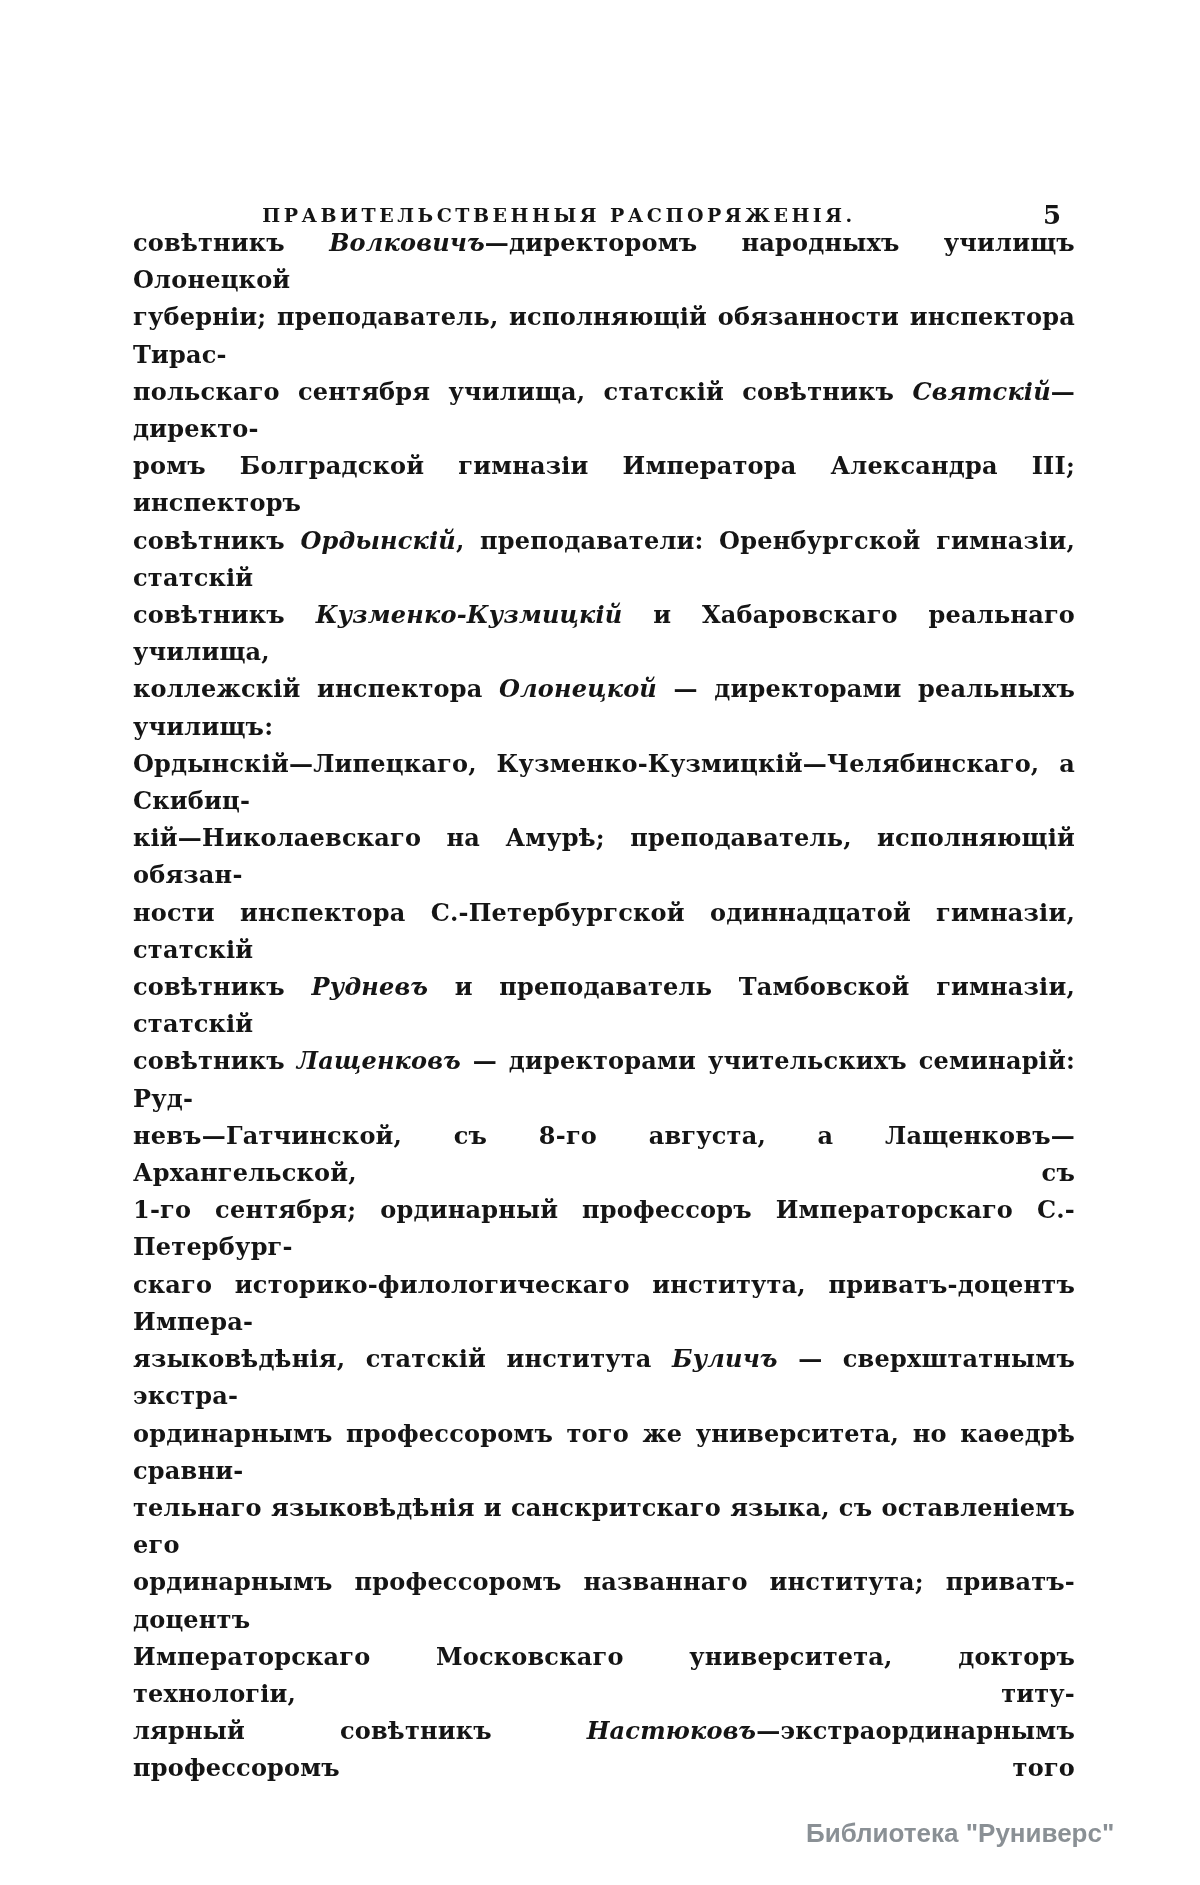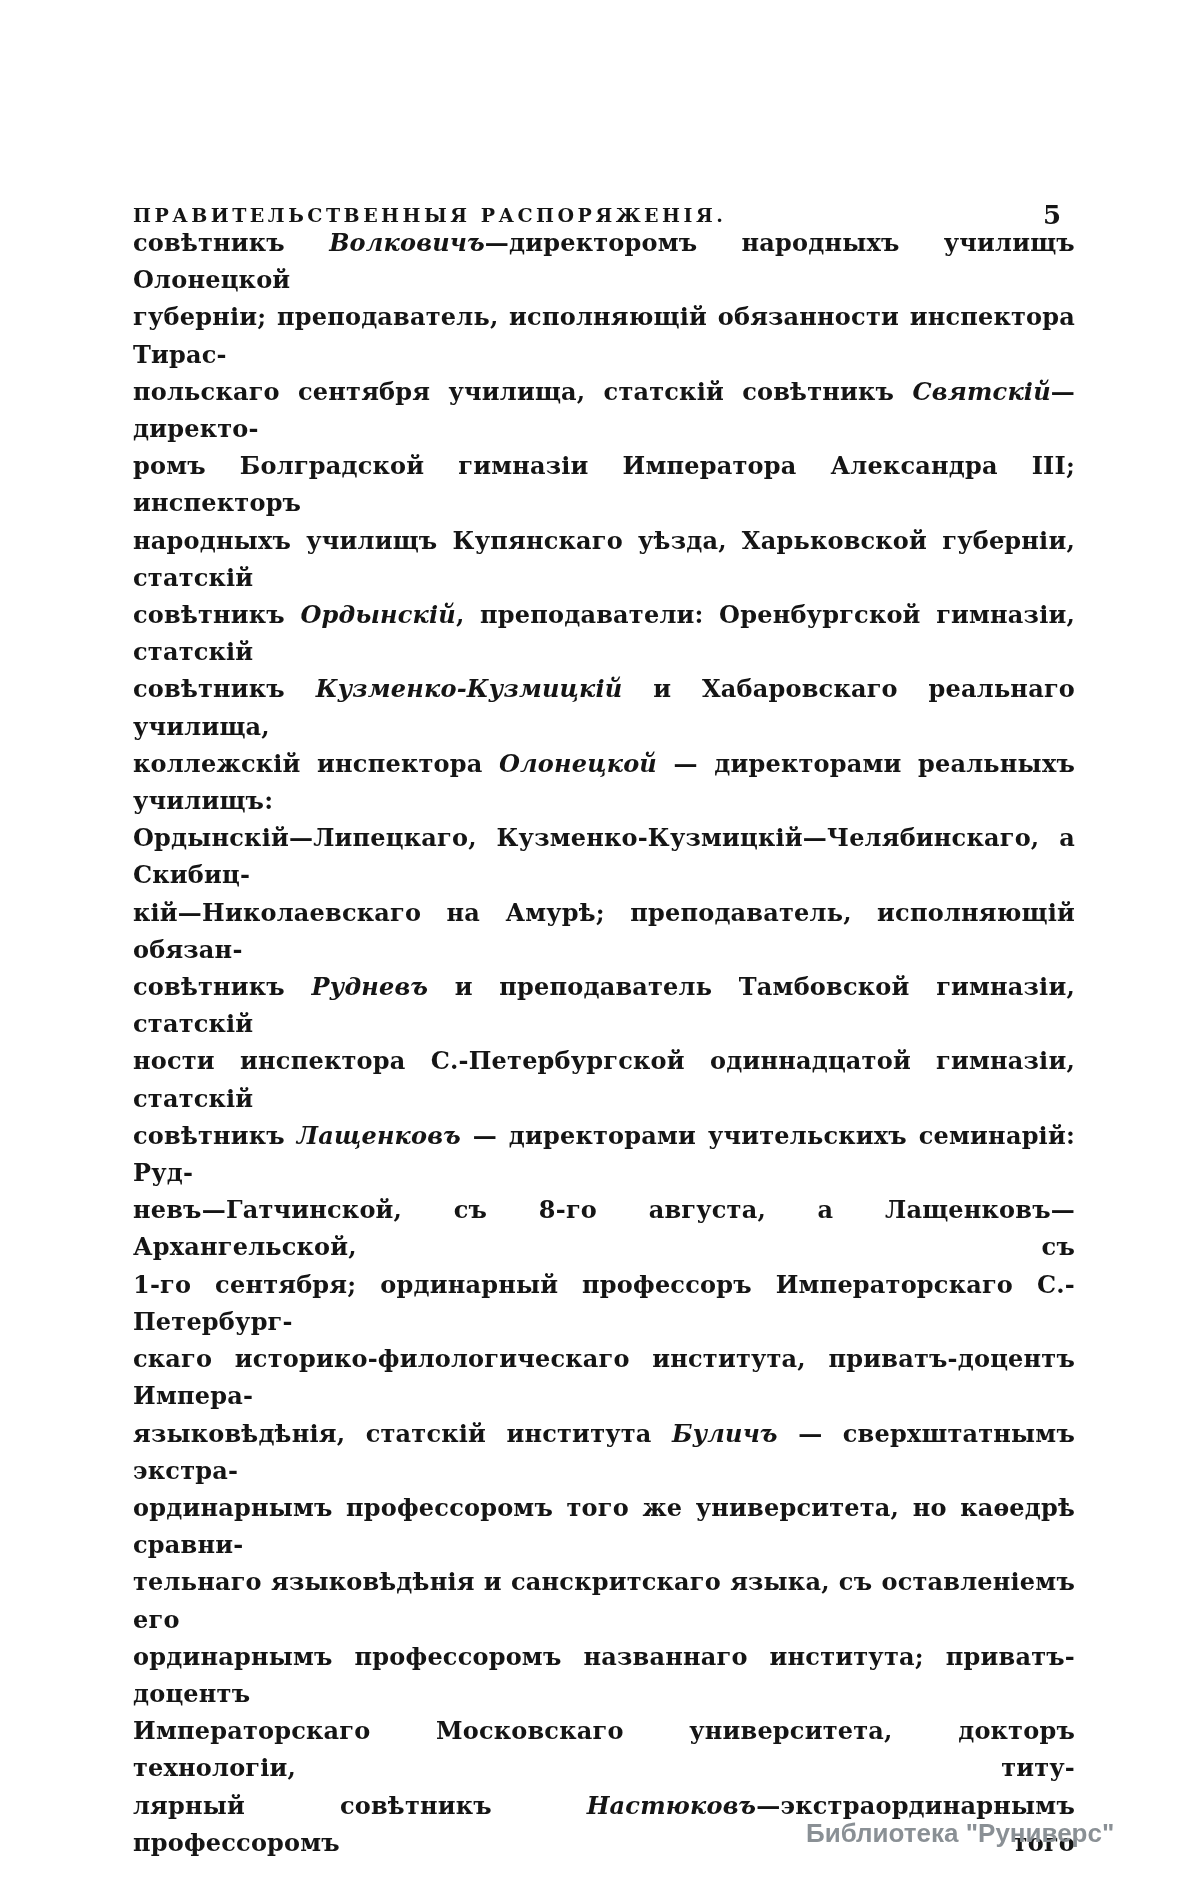--- a/index.html
+++ b/index.html
@@ -23,20 +23,21 @@
     left: 133px;
     top: 200px;
     width: 942px;
     height: 34px;
   }
   .runhead-title {
     position: absolute;
     left: 0;
     right: 90px;
     top: 4px;
+    text-align: center;
     font-size: 19px;
     font-weight: bold;
     letter-spacing: 3.5px;
     white-space: nowrap;
   }
   .runhead-num {
     position: absolute;
     right: 14px;
     top: 0;
     font-size: 26px;
@@ -80,28 +81,27 @@
     <div class="runhead-title">ПРАВИТЕЛЬСТВЕННЫЯ РАСПОРЯЖЕНІЯ.</div>
     <div class="runhead-num">5</div>
   </div>
 
   <div class="bodytext" style="color: rgb(21, 21, 21);">
       <div class="para">
         <div class="line"><span>совѣтникъ </span><span class="it">Волковичъ</span><span>—директоромъ народныхъ училищъ Олонецкой</span></div>
         <div class="line"><span>губерніи; преподаватель, исполняющій обязанности инспектора Тирас-</span></div>
         <div class="line"><span>польскаго сентября училища, статскій совѣтникъ </span><span class="it">Святскій</span><span>—директо-</span></div>
         <div class="line"><span>ромъ Болградской гимназіи Императора Александра III; инспекторъ</span></div>
-        <div class="line"><span>народныхъ училищъ Купянскаго уѣзда, Харьковской губерніи, статскій</span></div>
         <div class="line"><span>совѣтникъ </span><span class="it">Ордынскій</span><span>, преподаватели: Оренбургской гимназіи, статскій</span></div>
         <div class="line"><span>совѣтникъ </span><span class="it">Кузменко-Кузмицкій</span><span> и Хабаровскаго реальнаго училища,</span></div>
         <div class="line"><span>коллежскій инспектора </span><span class="it">Олонецкой</span><span> — директорами реальныхъ училищъ:</span></div>
         <div class="line"><span>Ордынскій—Липецкаго, Кузменко-Кузмицкій—Челябинскаго, а Скибиц-</span></div>
         <div class="line"><span>кій—Николаевскаго на Амурѣ; преподаватель, исполняющій обязан-</span></div>
+        <div class="line"><span>ности инспектора С.-Петербургской одиннадцатой гимназіи, статскій</span></div>
         <div class="line"><span>совѣтникъ </span><span class="it">Рудневъ</span><span> и преподаватель Тамбовской гимназіи, статскій</span></div>
-        <div class="line"><span>ности инспектора С.-Петербургской одиннадцатой гимназіи, статскій</span></div>
         <div class="line"><span>совѣтникъ </span><span class="it">Лащенковъ</span><span> — директорами учительскихъ семинарій: Руд-</span></div>
         <div class="line"><span>невъ—Гатчинской, съ 8-го августа, а Лащенковъ—Архангельской, съ</span></div>
         <div class="line"><span>1-го сентября; ординарный профессоръ Императорскаго С.-Петербург-</span></div>
         <div class="line"><span>скаго историко-филологическаго института, приватъ-доцентъ Импера-</span></div>
         <div class="line"><span>языковѣдѣнія, статскій института </span><span class="it">Буличъ</span><span> — сверхштатнымъ экстра-</span></div>
         <div class="line"><span>ординарнымъ профессоромъ того же университета, но каѳедрѣ сравни-</span></div>
         <div class="line"><span>тельнаго языковѣдѣнія и санскритскаго языка, съ оставленіемъ его</span></div>
         <div class="line"><span>ординарнымъ профессоромъ названнаго института; приватъ-доцентъ</span></div>
         <div class="line"><span>Императорскаго Московскаго университета, докторъ технологіи, титу-</span></div>
         <div class="line"><span>лярный совѣтникъ </span><span class="it">Настюковъ</span><span>—экстраординарнымъ профессоромъ того</span></div>

